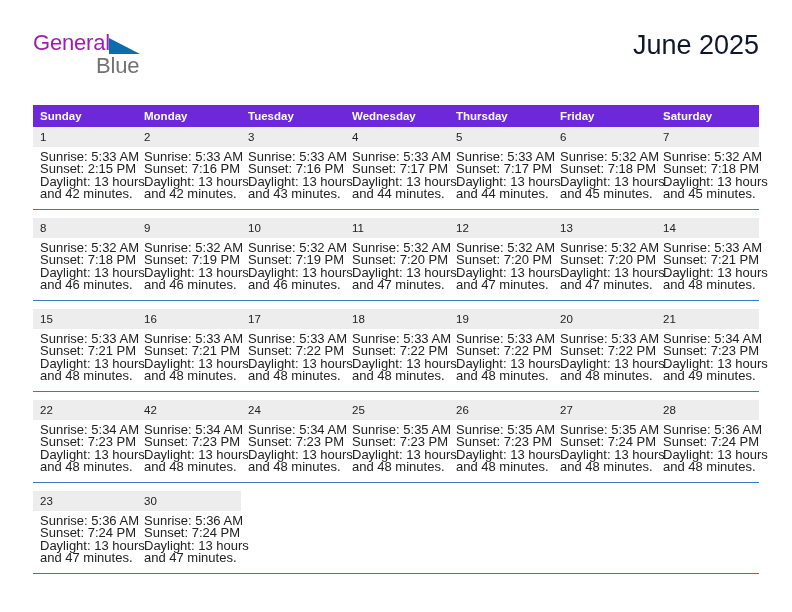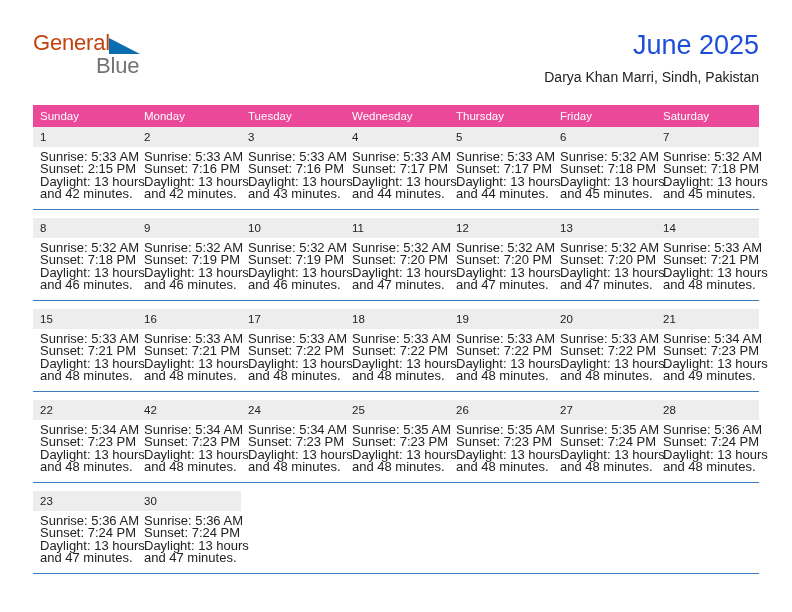--- a/index.html
+++ b/index.html
@@ -38,21 +38,21 @@
     height: 60px;
   }
   .brand-top {
     position: relative;
     height: 26px;
     line-height: 26px;
     white-space: nowrap;
   }
   .brand-general {
     font-size: 22px;
-    color: #c2410c;
+    color: #a21caf;
     letter-spacing: -0.2px;
   }
   .brand-triangle {
     display: inline-block;
     vertical-align: top;
     margin-left: -1px;
     margin-top: 6px;
   }
   .brand-blue {
     position: absolute;
@@ -66,21 +66,21 @@
 
   .title-wrap {
     position: absolute;
     right: 0;
     top: -2px;
     text-align: right;
   }
   .cal-title {
     font-size: 27px;
     font-weight: normal;
-    color: #1d4ed8;
+    color: #0f172a;
     line-height: 34px;
     white-space: nowrap;
   }
   .cal-subtitle {
     margin-top: 7px;
     font-size: 14px;
     color: #222222;
     line-height: 17px;
     white-space: nowrap;
   }
@@ -91,24 +91,24 @@
     left: 33px;
     top: 105px;
     width: 726px;
   }
   table.cal-table {
     width: 726px;
     border-collapse: collapse;
     table-layout: fixed;
   }
   table.cal-table th {
-    background: #ec4899;
+    background: #6d28d9;
     color: #ffffff;
     font-size: 11.5px;
-    font-weight: normal;
+    font-weight: bold;
     text-align: left;
     padding: 5px 0 5px 7px;
     height: 11px;
     border: none;
   }
   td.daycell {
     vertical-align: top;
     padding: 0;
     border: none;
     height: 82px;
@@ -158,21 +158,20 @@
       <div class="brand-top">
         <span class="brand-general">General</span><span class="brand-triangle"><svg width="31" height="16" viewBox="0 0 31 16" xmlns="http://www.w3.org/2000/svg">
               <polygon points="0,16 0,0 31,16" fill="#0b6cb0"></polygon>
             </svg></span>
       </div>
       <div class="brand-blue">Blue</div>
     </div>
 
     <div class="title-wrap">
       <div class="cal-title">June 2025</div>
-      <div class="cal-subtitle">Darya Khan Marri, Sindh, Pakistan</div>
     </div>
 
   </div>
 
   <div class="calendar">
     <table class="cal-table">
       <colgroup>
         <col style="width:104px">
           <col style="width:104px">
           <col style="width:104px">

